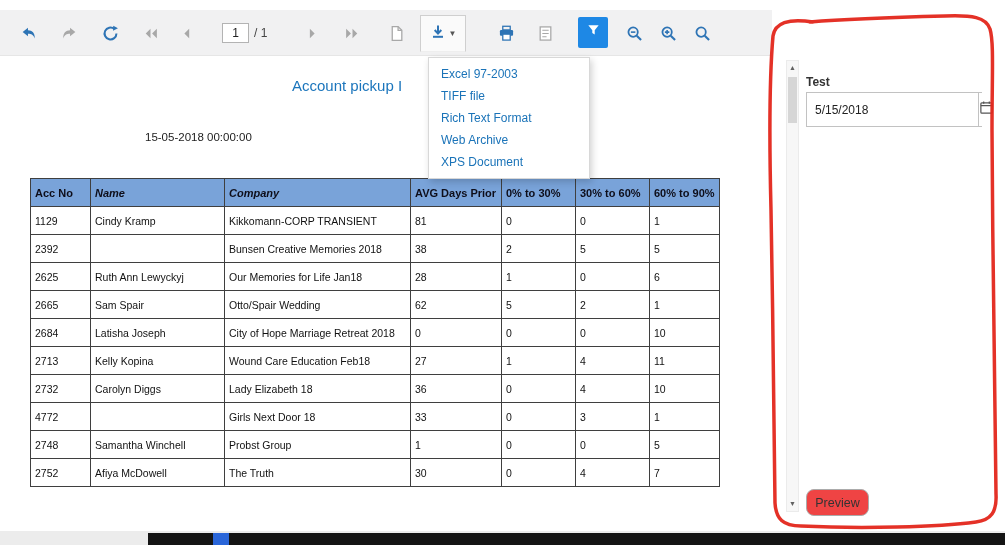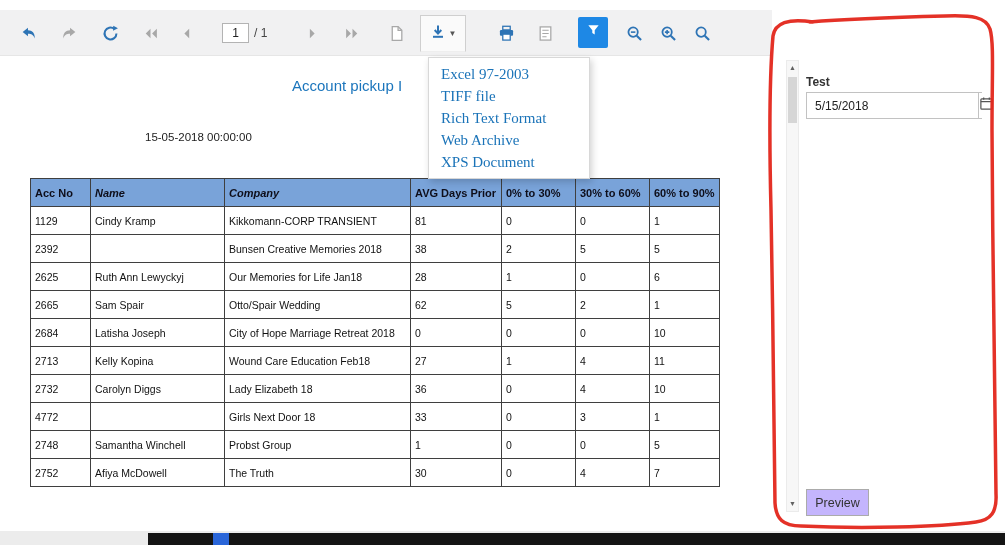--- a/index.html
+++ b/index.html
@@ -52,22 +52,22 @@
     display:flex;align-items:center;justify-content:center;cursor:pointer;
   }
   
   .export-menu{
     position:absolute;left:428px;top:57px;width:162px;
     background:#fff;border:1px solid #d8d8d8;
     box-shadow:2px 3px 7px rgba(0,0,0,.18);
     padding:5px 0;z-index:30;
   }
   .menu-item{
-    padding:4px 12px;font-size:15px;line-height:14px;
-    color:var(--link-blue);cursor:pointer;white-space:nowrap;font-family:Liberation Serif, serif;
+    padding:4px 12px;font-size:12px;line-height:14px;
+    color:var(--link-blue);cursor:pointer;white-space:nowrap;
   }
   
   .report-title{
     position:absolute;left:292px;top:77px;
     font-size:15px;font-weight:normal;color:var(--title-blue);z-index:5;white-space:nowrap;
   }
   .report-date{
     position:absolute;left:145px;top:131px;font-size:11.5px;color:#1c1c1c;
   }
   table.report{
@@ -94,35 +94,35 @@
   }
   .scroll-arrow.up{top:0;}
   .scroll-arrow.down{bottom:0;}
   .scroll-thumb{
     position:absolute;left:1px;top:16px;width:9px;height:46px;background:#d6d6d6;
   }
   .param-label{
     position:absolute;left:806px;top:75px;font-size:12px;font-weight:bold;color:#333;z-index:5;
   }
   .date-field{
-    position:absolute;left:806px;top:92px;width:176px;height:27px;
+    position:absolute;left:806px;top:92px;width:176px;height:35px;
     border:1px solid #c2c2c2;background:#fff;display:flex;z-index:5;
   }
   .date-field input{
     flex:1;border:none;outline:none;padding:0 8px;font-size:12px;
     font-family:"Liberation Sans", sans-serif;color:#222;background:transparent;
   }
   .cal-btn{
     width:26px;border-left:1px solid #c2c2c2;display:flex;align-items:center;
     justify-content:center;cursor:pointer;color:#555;background:#fff;
   }
   .cal-btn svg{width:15px;height:15px;}
   .preview-btn{
     position:absolute;left:806px;top:489px;width:63px;height:27px;
-    background:#c4b5fd;border:1px solid #ababab;border-radius:0;
+    background:#ef4444;border:1px solid #ababab;border-radius:8px;
     font-size:12.5px;color:#333;cursor:pointer;z-index:5;
     font-family:"Liberation Sans", sans-serif;
   }
   
   .annotation{
     position:absolute;left:0;top:0;width:1005px;height:545px;
     pointer-events:none;z-index:40;
   }
   
   .bottom-strip{

